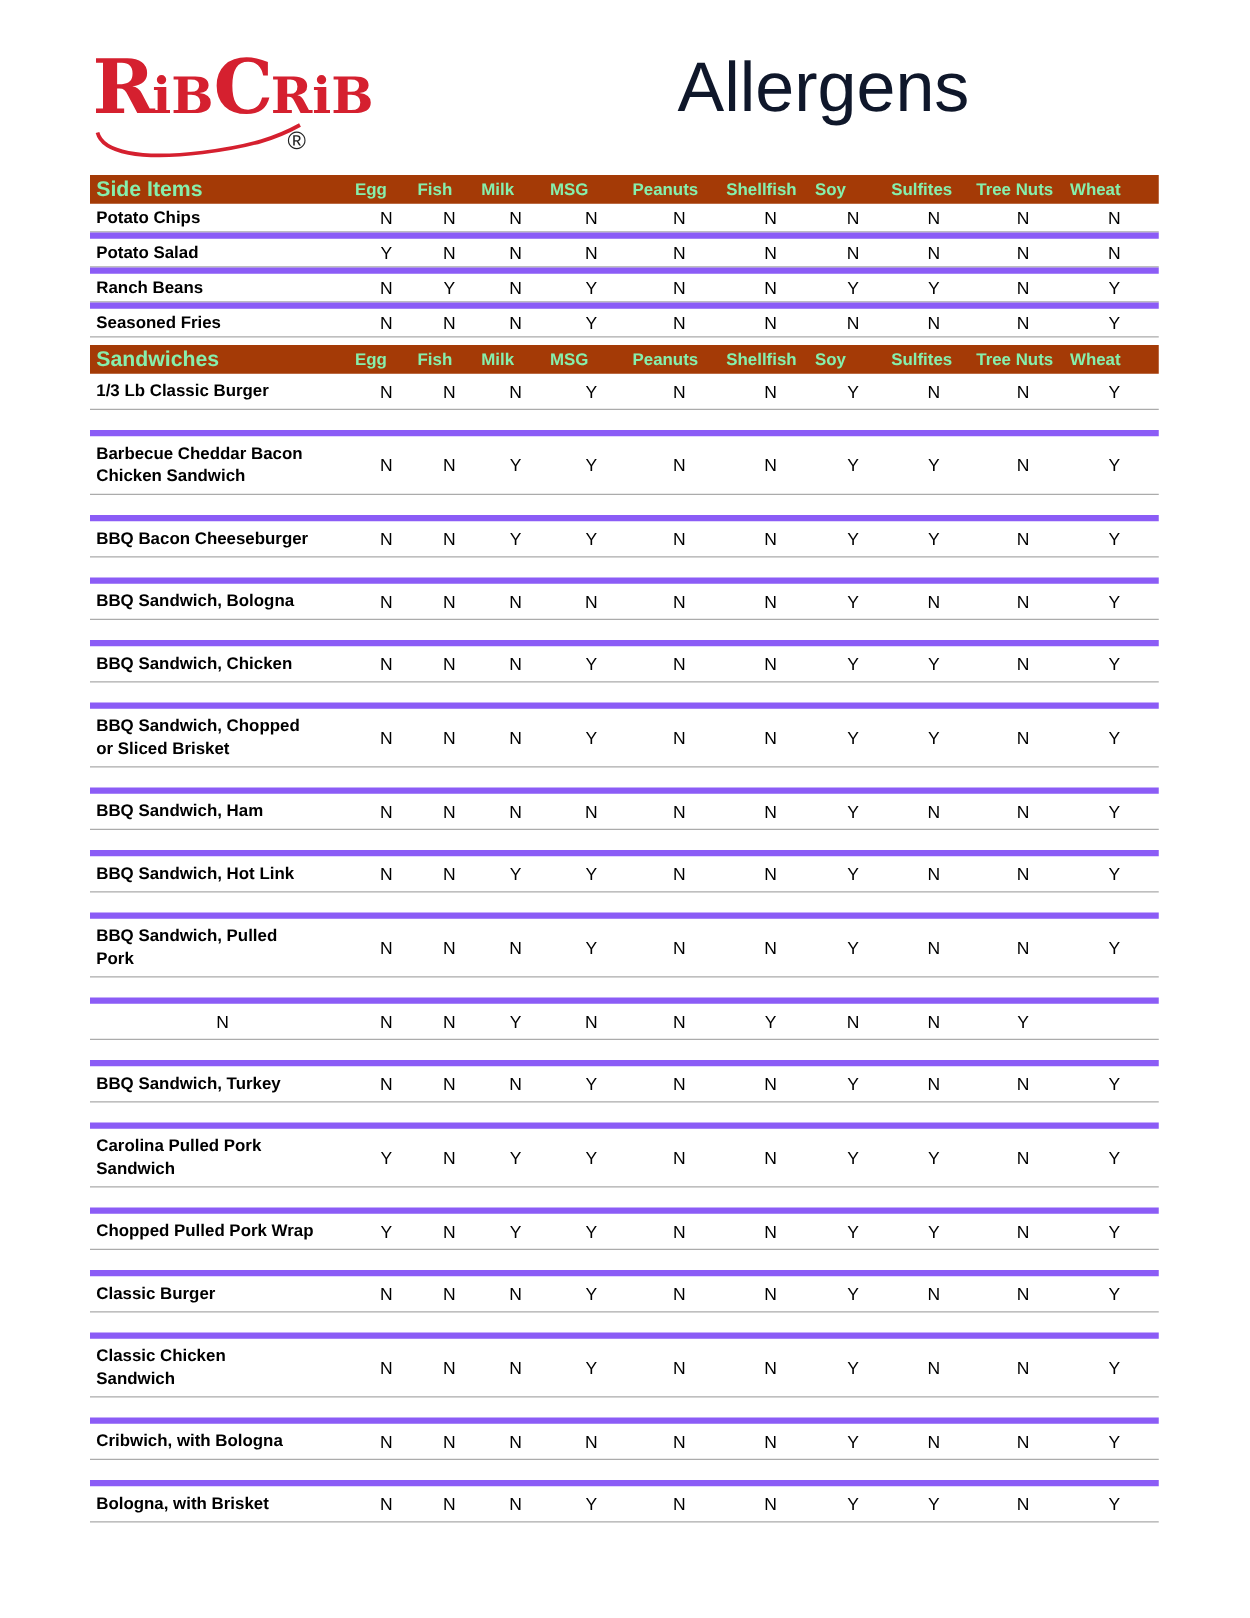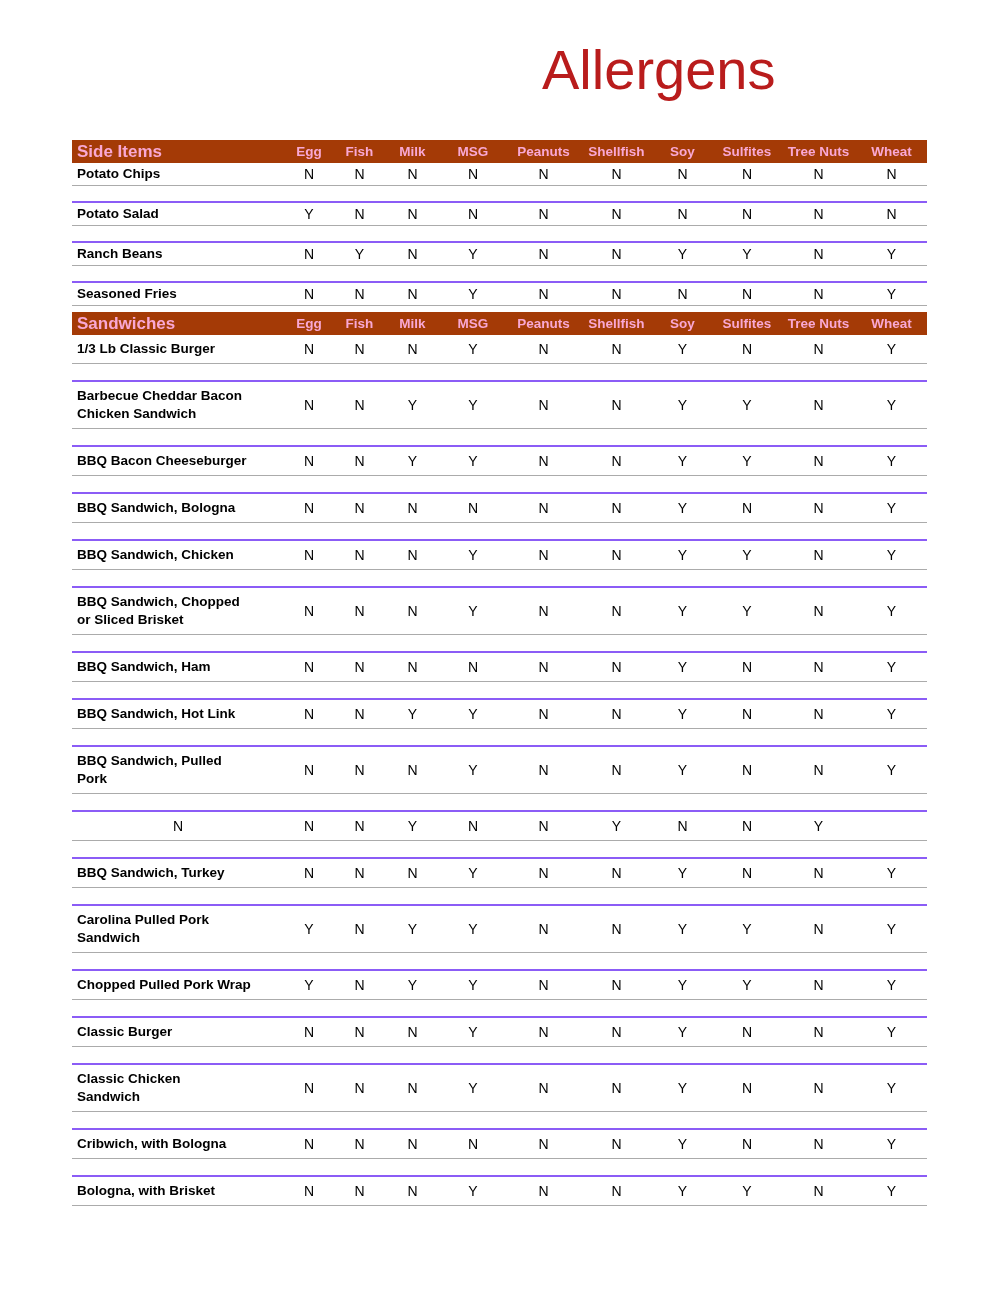--- a/index.html
+++ b/index.html
@@ -55,79 +55,85 @@
     color: #222;
     font-family: "Liberation Sans", sans-serif;
   }
   .page-title {
     position: absolute;
     left: 470px;
     top: 0px;
     font-size: 56px;
     line-height: 60px;
     font-weight: 400;
-    color: #b91c1c;
+    color: #0f172a;
     letter-spacing: 0px;
   }
   
   .tables { margin-left: 72px; width: 855px; }
   .grid {
     display: grid;
     grid-template-columns: 212px 50px 51px 55px 66px 75px 71px 61px 68px 75px 71px;
     align-items: center;
   }
   .section-head {
     background: #a43a06;
-    color: #f9a8d4;
+    color: #86efac;
     height: 23px;
   }
   .section-title {
     font-size: 17px;
     font-weight: 700;
     padding-left: 5px;
     line-height: 23px;
   }
   .col-head {
     font-size: 13.5px;
     font-weight: 700;
-    text-align: center;
     line-height: 23px;
   }
   .allergen-section { margin: 0; }
   .allergen-section + .allergen-section { margin-top: 6px; }
   .row {
-    border-top: 2px solid #8b5cf6;
+    border-top: 5px solid #8b5cf6;
     border-bottom: 1px solid #ababab;
   }
   .rows .row:first-child { border-top: none; }
   .item-name {
     font-size: 13.5px;
     font-weight: 700;
     line-height: 18px;
     padding-left: 5px;
     white-space: pre-line;
   }
   .val {
     font-size: 14px;
     font-weight: 400;
     text-align: center;
     line-height: 18px;
   }
   
-  .allergen-section:nth-child(1) .row { padding: 2px 0; margin-bottom: 15px; }
+  .allergen-section:nth-child(1) .row { padding: 2px 0; }
   .allergen-section:nth-child(1) .rows .row:last-child { margin-bottom: 0; }
   .allergen-section:nth-child(2) .row { padding: 5px 0; margin-bottom: 16px; }
 </style>
 </head>
 <body>
 
 <div class="page">
 
   <div class="top">
 
+    <div class="logo">
+      <span class="logo-text"><span class="lg">R</span><span class="md">iB</span><span class="lg">C</span><span class="md">RiB</span></span>
+      <svg class="swoosh" width="200" height="34" viewBox="0 0 200 34">
+        <path d="M6 8 C 10 24, 40 30, 90 24 C 130 19, 150 12, 168 2" stroke="#d5202f" stroke-width="3" fill="none"></path>
+      </svg>
+      <span class="reg">®</span>
+    </div>
 
     <div class="page-title">Allergens</div>
   </div>
 
   <div class="tables" id="tables">
       <div class="allergen-section">
         <div class="grid section-head">
           <div class="section-title">Side Items</div>
           <div class="col-head">Egg</div>
           <div class="col-head">Fish</div>

